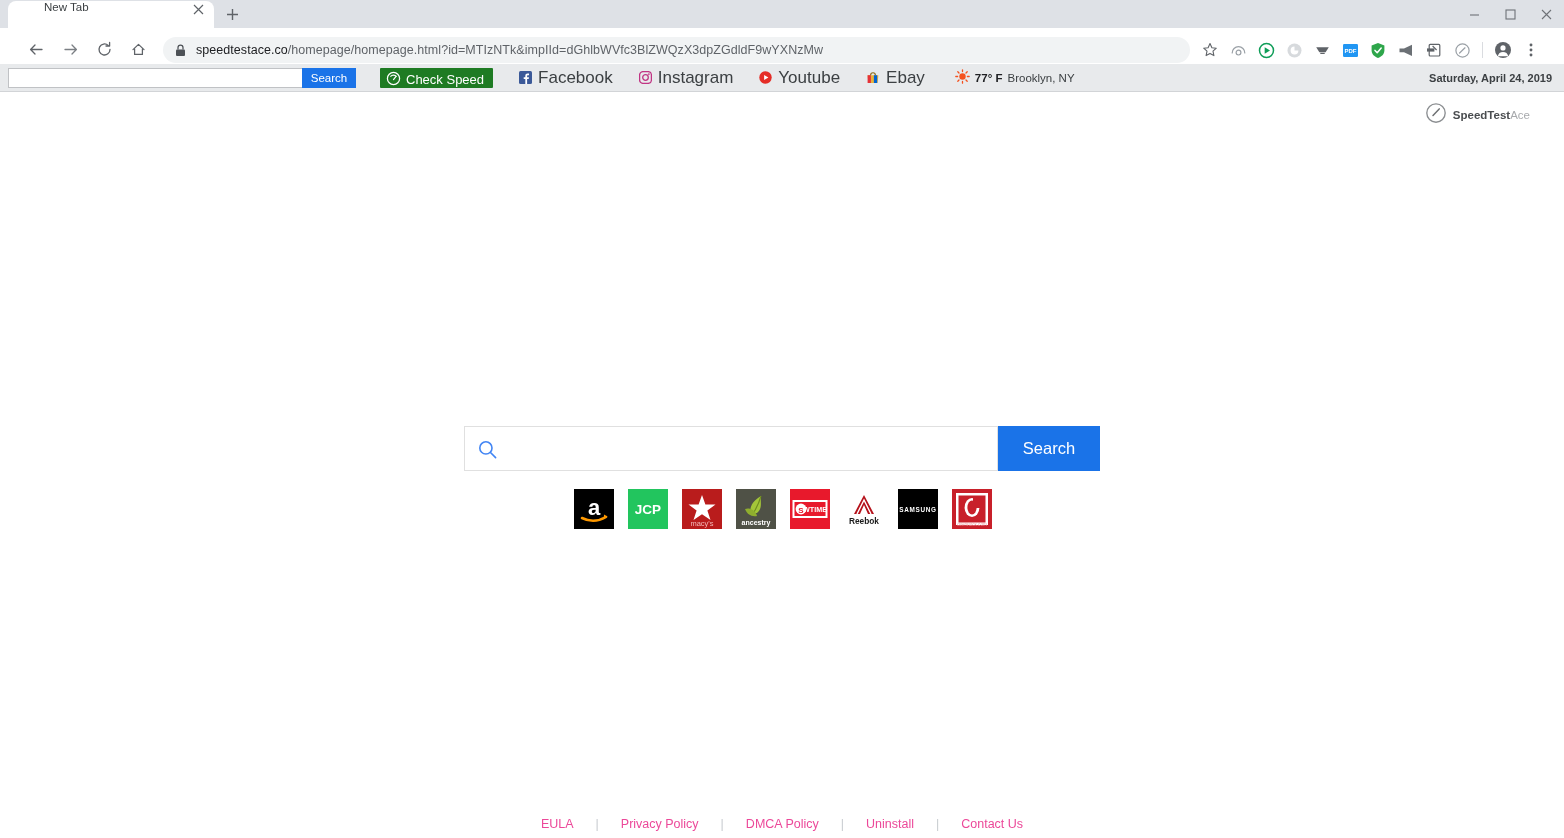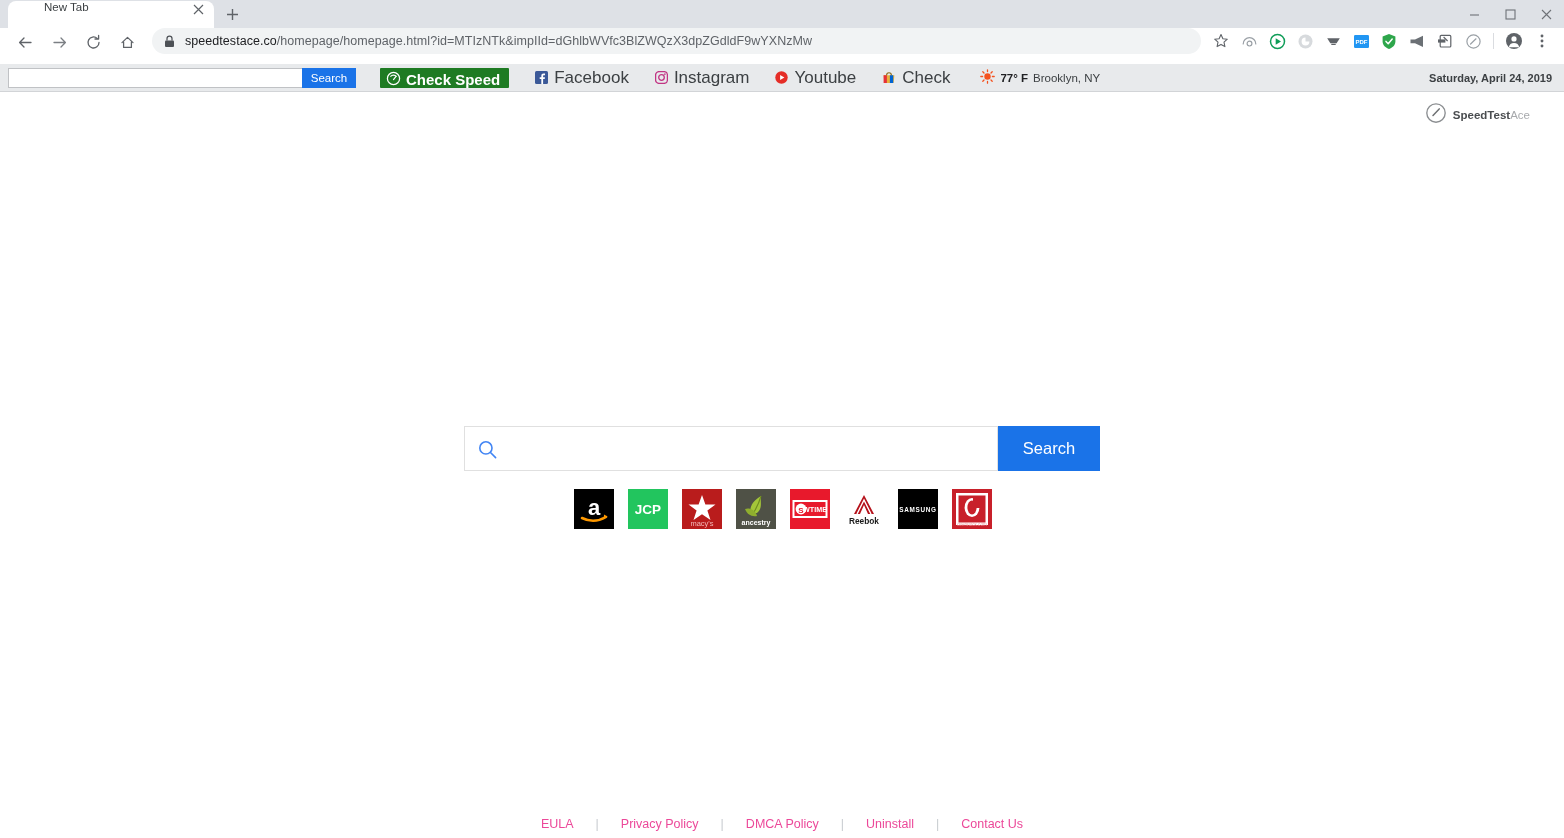--- a/index.html
+++ b/index.html
@@ -47,22 +47,22 @@
   }
   .win-btn {
     width: 36px; height: 28px;
     display: flex; align-items: center; justify-content: center;
     color: #6e7277;
   }
 
   
   .omnibar {
     height: 36px; background: #ffffff;
-    display: flex; align-items: flex-start;
-    padding: 0 8px;
+    display: flex; align-items: flex-end;
+    padding: 0 19px;
     border-bottom: 1px solid #ffffff;
   }
   .nav-btn {
     width: 28px; height: 28px; margin: 0 3px;
     display: flex; align-items: center; justify-content: center;
     color: #5f6368;
   }
   .urlbox {
     flex: 1; height: 26px; margin: 0 6px 0 8px;
     background: #f1f3f4; border-radius: 13px;
@@ -112,21 +112,21 @@
     height: 20px; width: 54px;
     background: #1a73e8; color: #fff;
     border: none; font-size: 11.5px;
     font-family: "Liberation Sans", sans-serif;
     display: flex; align-items: center; justify-content: center;
   }
   .check-speed {
     height: 20px; background: #1e7b23; color: #fff;
     margin-left: 24px; padding: 4px 9px 0 6px;
     display: flex; align-items: center; gap: 5px;
-    font-size: 15px; font-weight: bold;
+    font-size: 13px; font-weight: normal;
     border-radius: 1px;
   }
   .ext-link {
     display: flex; align-items: center; gap: 6px;
     margin-left: 26px; font-size: 17px; color: #3c4043;
   }
   .ext-link .glyph { display: flex; align-items: center; }
   .weather {
     display: flex; align-items: center; gap: 5px;
     margin-left: 30px; font-size: 11.5px; color: #3c4043;
@@ -413,21 +413,21 @@
 
     <div class="ext-link">
       <span class="glyph">
         <svg width="14" height="13" viewBox="0 0 14 13">
             <path d="M1.6 4.2 L12.4 4.2 L11.6 12 L2.4 12 Z" fill="#e8b33b"></path>
             <rect x="1.6" y="4.2" width="3.3" height="7.8" fill="#e53238"></rect>
             <rect x="7.9" y="4.2" width="3.3" height="7.8" fill="#0064d2"></rect>
             <path d="M4.6 4.2 a2.4 2.4 0 0 1 4.8 0" stroke="#8b6914" stroke-width="1.1" fill="none"></path>
           </svg>
       </span>
-      <span>Check</span>
+      <span>Ebay</span>
     </div>
 
     <div class="weather">
       <span>
         <svg width="15" height="15" viewBox="0 0 15 15">
             <circle cx="7.5" cy="7.5" r="3.2" fill="#f4511e"></circle>
             <g stroke="#f4511e" stroke-width="1.3" stroke-linecap="round">
               <path d="M7.5 0.8 V2.6 M7.5 12.4 V14.2 M0.8 7.5 H2.6 M12.4 7.5 H14.2 M2.8 2.8 L4 4 M11 11 L12.2 12.2 M12.2 2.8 L11 4 M4 11 L2.8 12.2"></path>
             </g>
           </svg>

